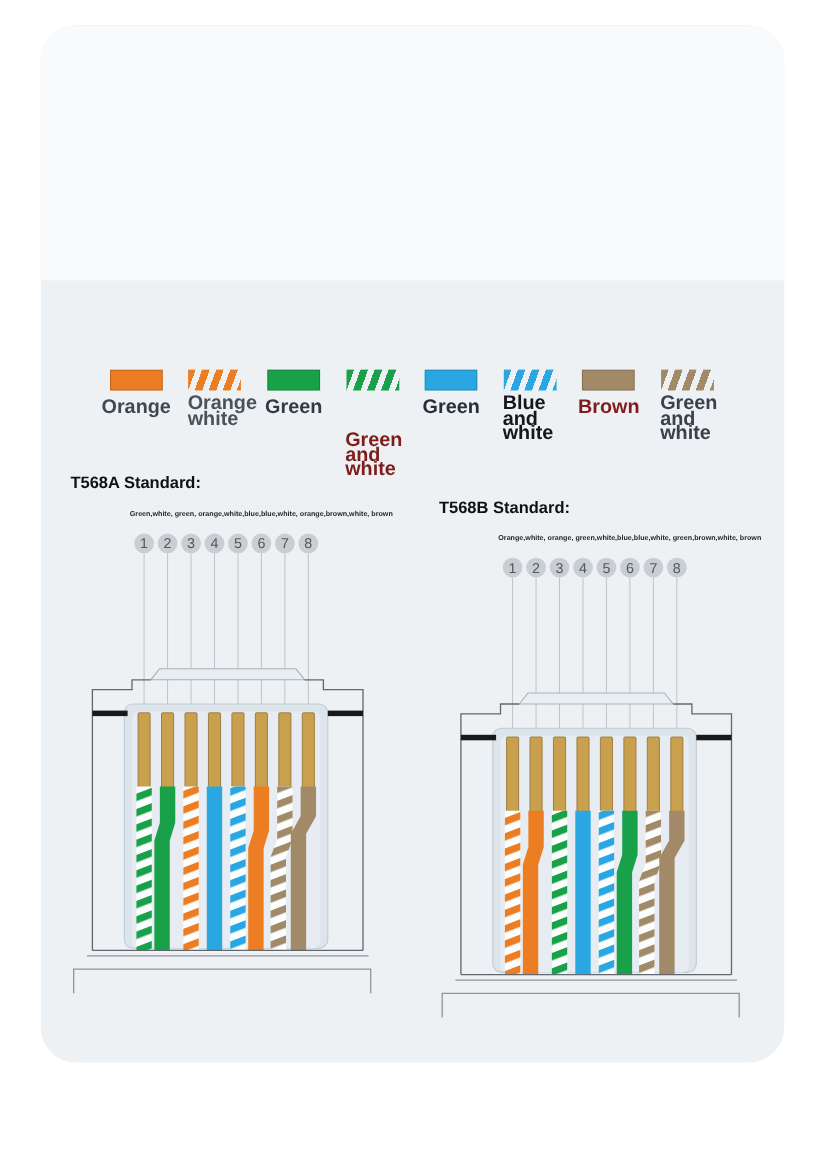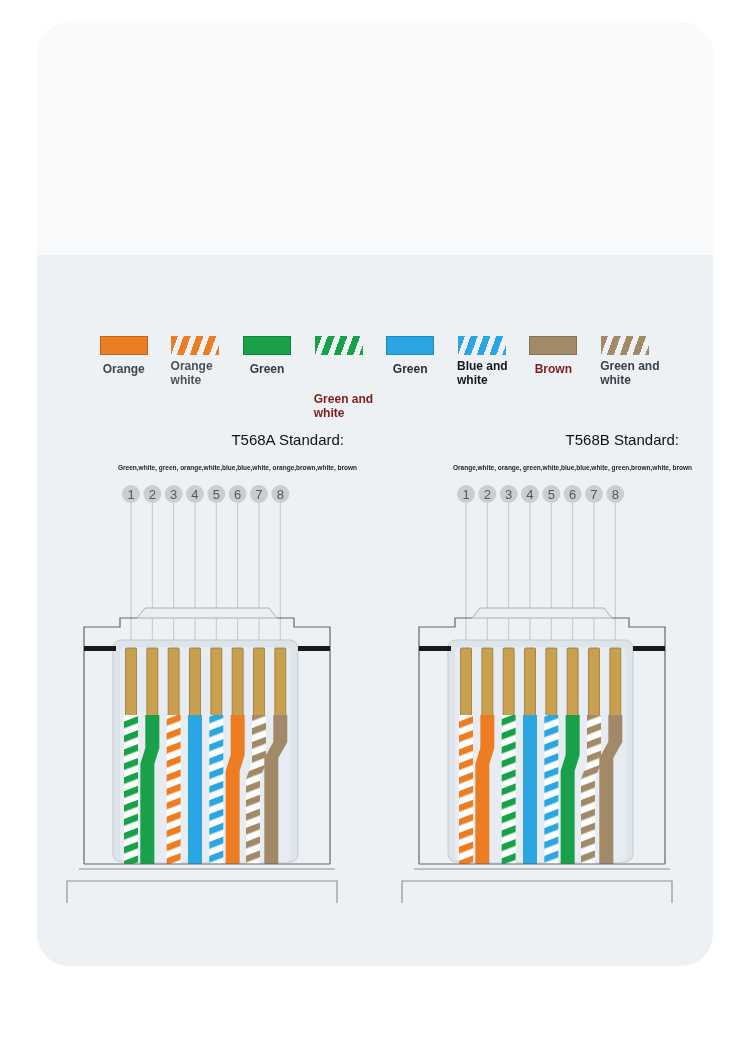--- a/index.html
+++ b/index.html
@@ -24,27 +24,27 @@
     letter-spacing: -0.5px; color: #141a2b;
   }
   .desc {
     position: absolute; top: 253px; left: 31px; width: 624px;
     font-size: 16.5px; font-weight: bold; color: #0d0e10; line-height: 21px;
   }
   .legend { position: absolute; left: 51px; top: 313px; width: 574px; display: flex; }
   .legend-item { width: 71.6px; flex: 0 0 71.6px; }
   .swatch { width: 48px; height: 19px; margin: 0 auto; }
   .swatch.solid { box-shadow: inset 0 0 0 1px rgba(0,0,0,0.18); }
-  .legend-label { font-size: 12px; font-weight: bold; line-height: 13.5px; margin-top: 5px; }
+  .legend-label { font-size: 18px; font-weight: bold; line-height: 13.5px; margin-top: 5px; }
   .legend-label.single { text-align: center; margin-top: 8px; }
   .legend-label.multi { padding-left: 11px; text-align: left; }
   .diagram { position: absolute; top: 402px; width: 280px; height: 482px; }
   .diagram-a { left: 27px; }
-  .diagram-b { left: 362px; }
-  .std-title { padding-top: 6px; text-align: right; font-size: 15px; font-weight: normal; color: #101114; }
+  .diagram-b { left: 362px; margin-top: 22px; }
+  .std-title { padding-top: 6px; text-align: left; font-size: 15px; font-weight: bold; color: #101114; }
   .wire-order {
     position: absolute; top: 39px; left: 54px; width: 243px;
     font-size: 6.5px; font-weight: bold; color: #24272b; line-height: 8px;
   }
   .connector { position: absolute; top: 55px; left: 0; width: 280px; height: 426px; display: block; }
 </style>
 </head>
 <body>
 
 <div class="page">

